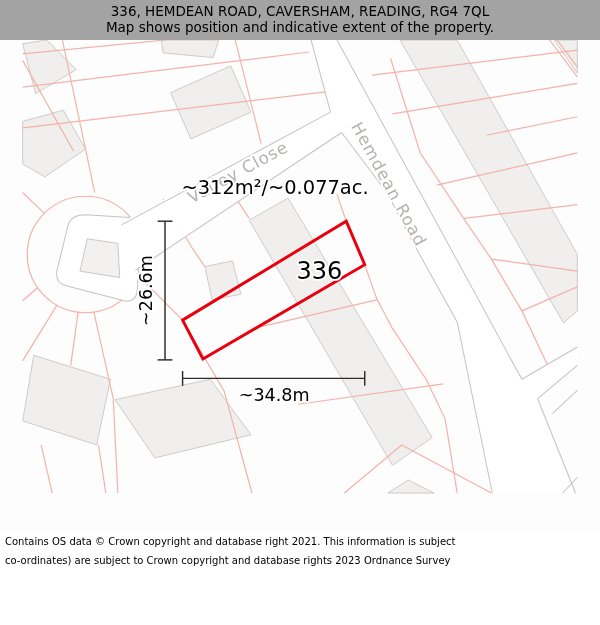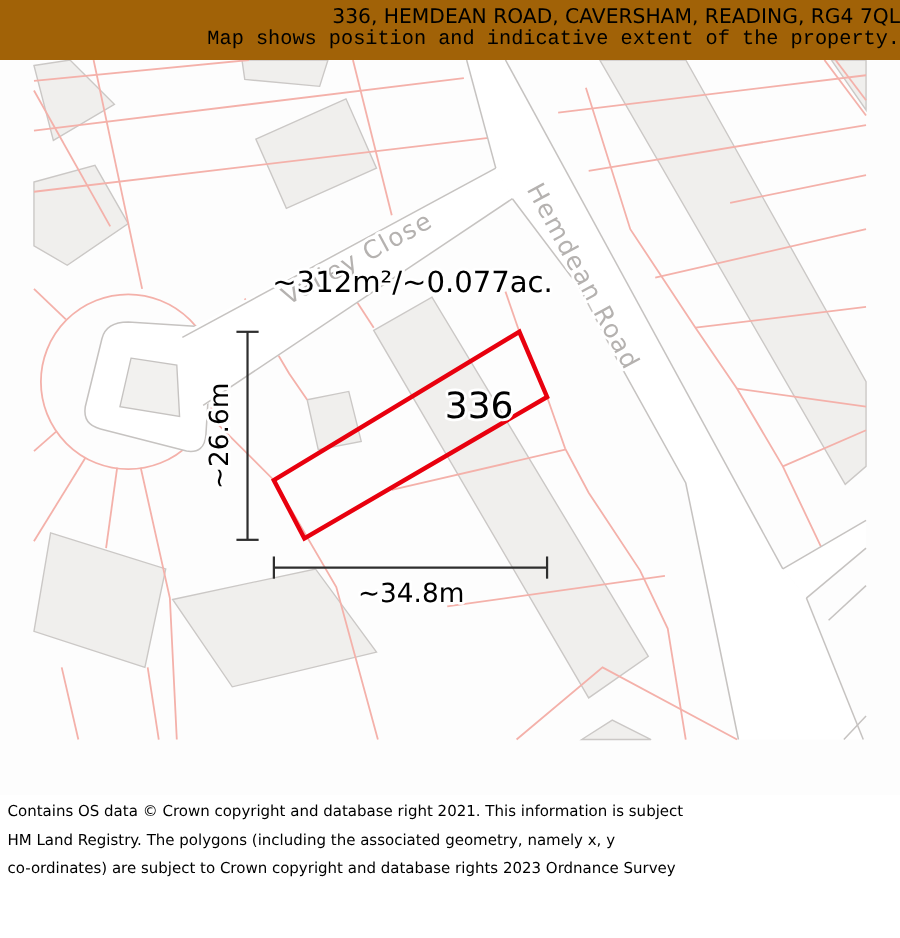--- a/index.html
+++ b/index.html
@@ -1,19 +1,19 @@
 <!DOCTYPE html>
 <html><head>
 <meta charset="utf-8">
 <style>
   html,body{margin:0;padding:0;background:#ffffff;}
   body{width:600px;height:625px;position:relative;font-family:"DejaVu Sans",sans-serif;color:#000;overflow:hidden;}
-  .header{position:absolute;top:0;left:0;width:600px;height:40px;text-align:right;background:#a16207;}
+  .header{position:absolute;top:0;left:0;width:600px;height:40px;text-align:center;background:#a3a3a3;}
   .header .title{font-size:13.5px;line-height:16px;padding-top:3px;}
-  .header .subtitle{font-size:13.5px;line-height:16px;font-family:Liberation Mono, monospace;}
+  .header .subtitle{font-size:13.5px;line-height:16px;}
   .mapwrap{position:absolute;top:40px;left:0;width:600px;height:490px;background:#fdfdfd;}
   svg text{font-family:"DejaVu Sans",sans-serif;}
   .halo{paint-order:stroke;stroke:#ffffff;stroke-width:4px;stroke-linejoin:round;}
   .roadlabel{fill:#b5b2b0;font-size:18px;letter-spacing:1px;}
   .maptext{fill:#000;}
   .footer{position:absolute;top:532px;left:0;width:594px;padding-left:5px;background:#fff;height:93px;}
   .footer div{font-size:10px;line-height:19px;}
 </style>
 </head>
 <body>
@@ -119,16 +119,15 @@
     <line x1="173" y1="406" x2="370" y2="406"></line>
     <line x1="173" y1="398" x2="173" y2="414"></line>
     <line x1="370" y1="398" x2="370" y2="414"></line>
   </g>
   <text class="maptext halo" x="272" y="431" text-anchor="middle" font-size="19">~34.8m</text>
 </svg>
 </div>
 
 <div class="footer">
   <div>Contains OS data © Crown copyright and database right 2021. This information is subject</div>
-  <div>HM Land Registry. The polygons (including the associated geometry, namely x, y</div>
   <div>co-ordinates) are subject to Crown copyright and database rights 2023 Ordnance Survey</div>
 
 </div>
 
 </body></html>

